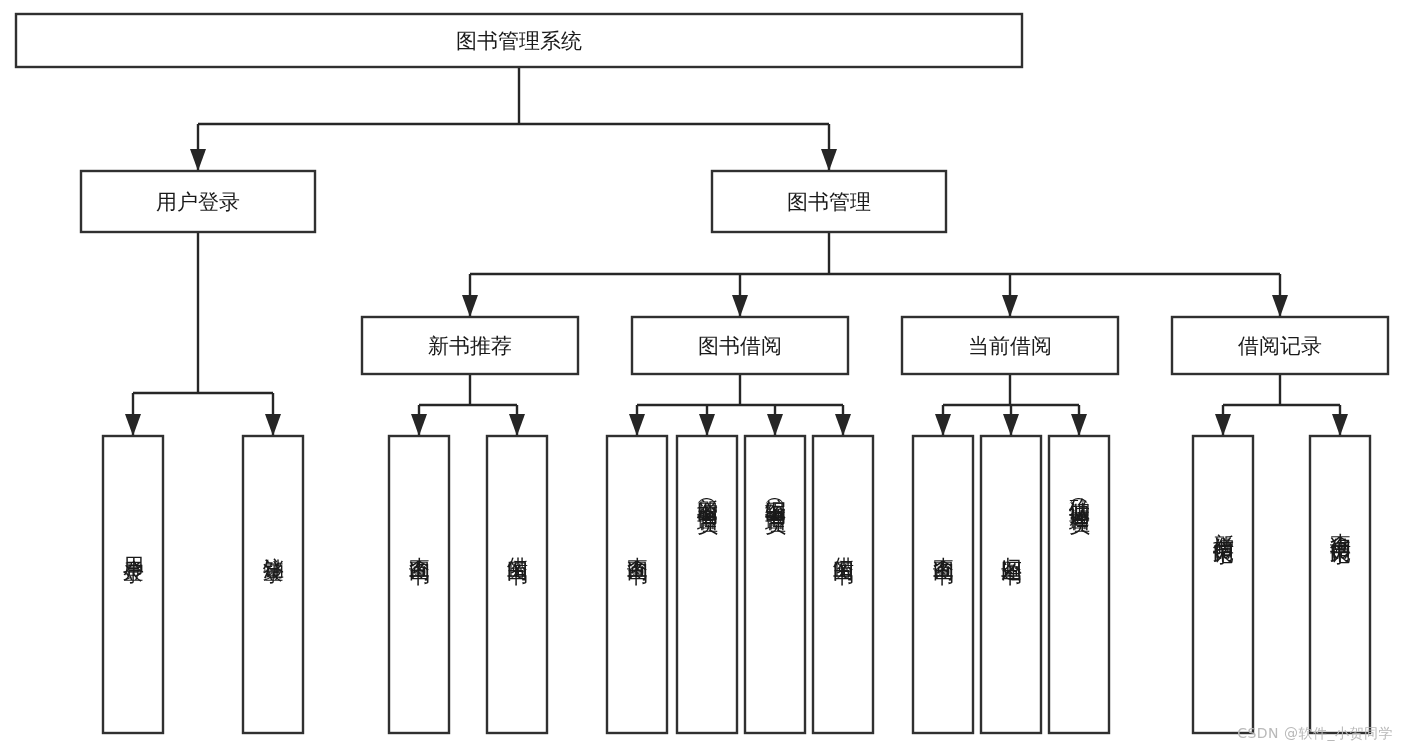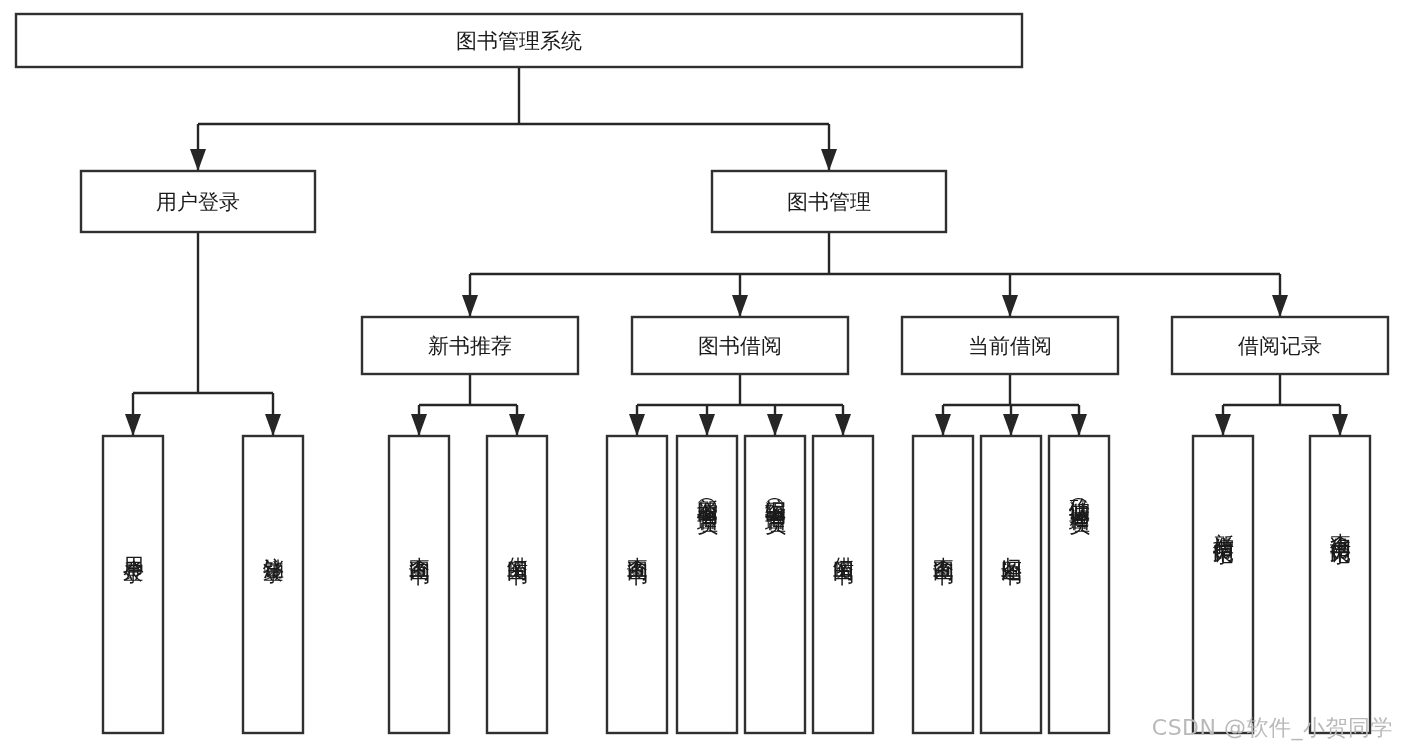--- a/index.html
+++ b/index.html
@@ -62,21 +62,21 @@
     line-height: 1;
     color: #1a1a1a;
     letter-spacing: 2.5px;
     white-space: nowrap;
   }
   .watermark {
     position: absolute;
     right: 12px;
     bottom: 4px;
     font-family: "DejaVu Sans", "Liberation Sans", sans-serif;
-    font-size: 22px;
+    font-size: 14px;
     color: #b9b9b9;
     white-space: nowrap;
     letter-spacing: 0.5px;
   }
 </style>
 </head>
 <body>
 
 <div id="diagram-root">
 

